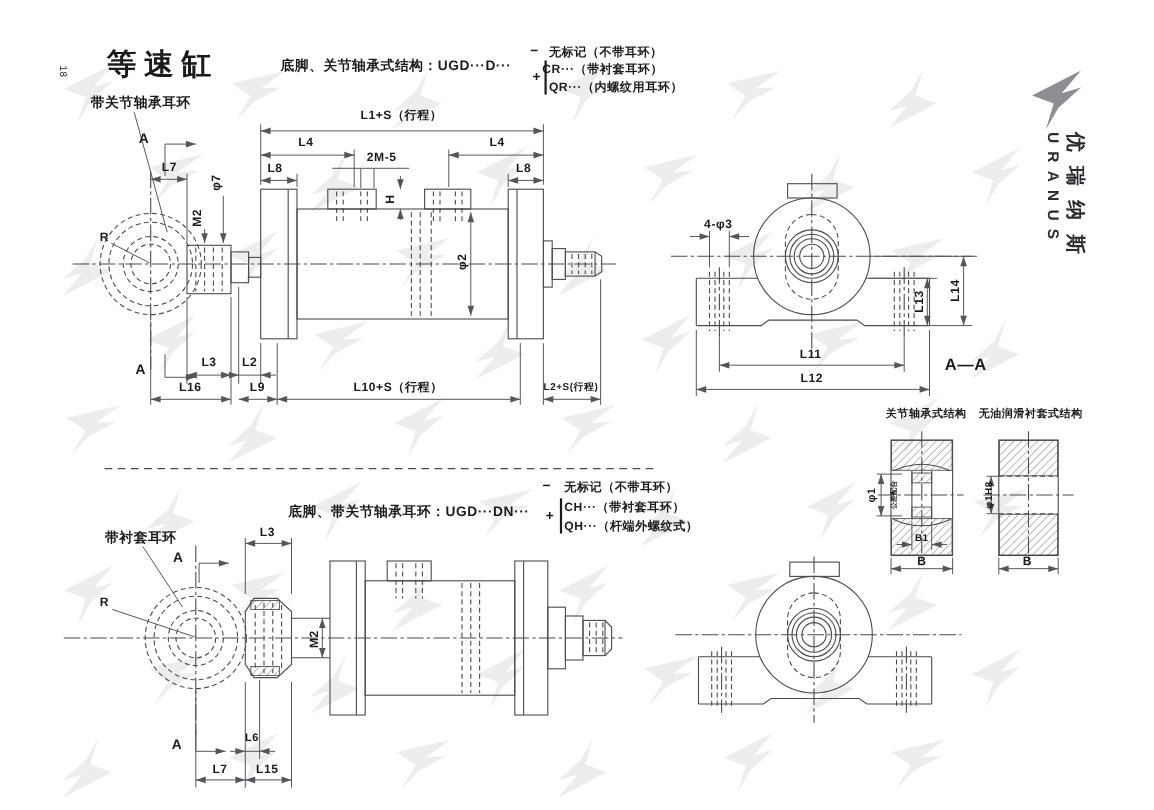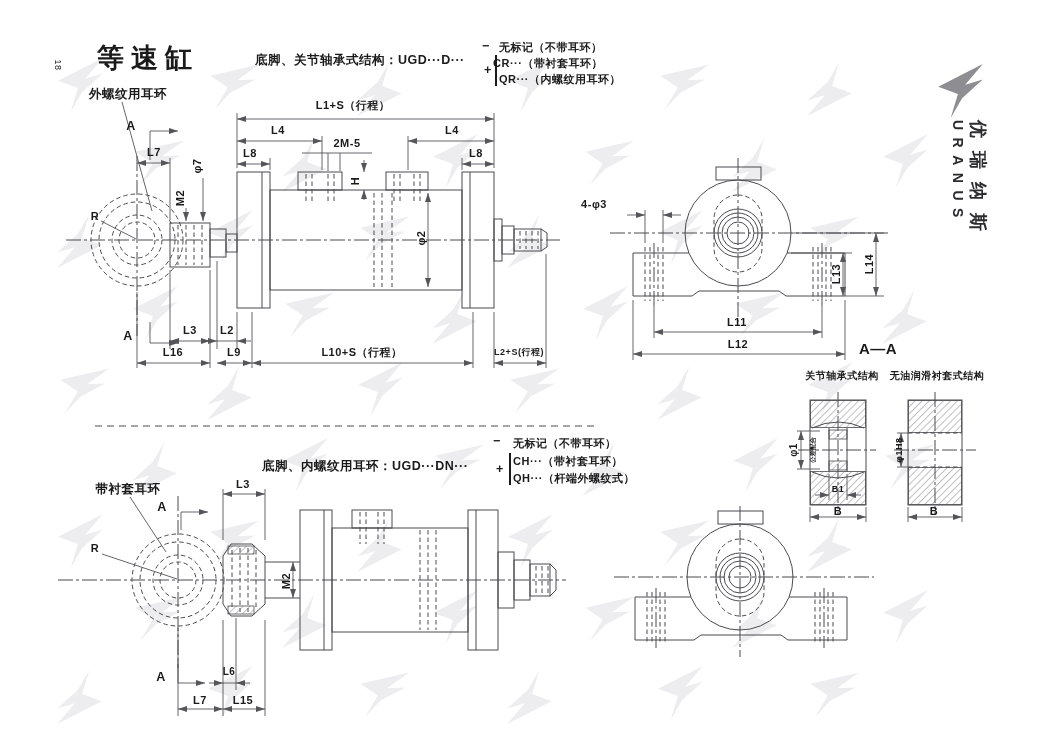--- a/index.html
+++ b/index.html
@@ -443,68 +443,68 @@
   <line class="ln dash" x1="815" y1="592" x2="815" y2="644"></line>
   <line class="ln dash" x1="820" y1="592" x2="820" y2="644"></line>
   <line class="ln dash" x1="828" y1="592" x2="828" y2="644"></line>
   <line class="ln dash" x1="833" y1="592" x2="833" y2="644"></line>
   <line class="ln cl" x1="824" y1="588" x2="824" y2="648"></line>
 </svg>
 
 <span class="lbl pagenum" style="left:52px;top:60px">18</span>
 <span class="lbl lblL title" style="left:97px;top:58px">等速缸</span>
 
-<span class="lbl s12" style="left:128px;top:94px">外螺纹用耳环</span>
+<span class="lbl s12" style="left:128px;top:94px">带关节轴承耳环</span>
 <span class="lbl lblL s12" style="left:255px;top:60px">底脚、关节轴承式结构：UGD···D···</span>
 <span class="lbl s12" style="left:486px;top:46px">−</span>
 <span class="lbl lblL" style="left:499px;top:47px">无标记（不带耳环）</span>
 <span class="lbl s12" style="left:488px;top:70px">+</span>
 <span class="lbl lblL" style="left:493px;top:63px">CR···（带衬套耳环）</span>
 <span class="lbl lblL" style="left:499px;top:79px">QR···（内螺纹用耳环）</span>
 <div class="vbar" style="left:495px;top:55px;height:31px"></div>
 
-<span class="lbl" style="left:353px;top:105px">L1+S（行程）</span>
+<span class="lbl" style="left:365px;top:105px">L1+S（行程）</span>
 <span class="lbl" style="left:278px;top:130px">L4</span>
 <span class="lbl" style="left:452px;top:130px">L4</span>
 <span class="lbl" style="left:250px;top:153px">L8</span>
 <span class="lbl" style="left:476px;top:153px">L8</span>
 <span class="lbl" style="left:347px;top:143px">2M-5</span>
 <span class="lbl rot" style="left:355px;top:181px">H</span>
 <span class="lbl rot" style="left:421px;top:238px">φ2</span>
 <span class="lbl" style="left:154px;top:152px">L7</span>
 <span class="lbl rot" style="left:197px;top:166px">φ7</span>
 <span class="lbl rot" style="left:180px;top:198px">M2</span>
 <span class="lbl" style="left:95px;top:216px">R</span>
 <span class="lbl s12" style="left:131px;top:126px">A</span>
 <span class="lbl s12" style="left:128px;top:336px">A</span>
 <span class="lbl" style="left:190px;top:330px">L3</span>
 <span class="lbl" style="left:227px;top:330px">L2</span>
 <span class="lbl" style="left:173px;top:352px">L16</span>
 <span class="lbl" style="left:234px;top:352px">L9</span>
 <span class="lbl" style="left:362px;top:352px">L10+S（行程）</span>
 <span class="lbl s9" style="left:519px;top:352px">L2+S(行程)</span>
 
-<span class="lbl" style="left:594px;top:204px">4-φ3</span>
+<span class="lbl" style="left:653px;top:204px">4-φ3</span>
 <span class="lbl rot" style="left:836px;top:274px">L13</span>
 <span class="lbl rot" style="left:869px;top:264px">L14</span>
 <span class="lbl" style="left:737px;top:322px">L11</span>
 <span class="lbl" style="left:738px;top:344px">L12</span>
-<span class="lbl s15" style="left:878px;top:348px">A—A</span>
+<span class="lbl s15" style="left:878px;top:332px">A—A</span>
 
 <span class="lbl s10" style="left:842px;top:376px">关节轴承式结构</span>
 <span class="lbl s10" style="left:937px;top:376px">无油润滑衬套式结构</span>
 <span class="lbl rot s10" style="left:793px;top:450px">φ1</span>
 <span class="lbl rot s6" style="left:813px;top:450px">公差配合</span>
 <span class="lbl s9" style="left:838px;top:489px">B1</span>
 <span class="lbl" style="left:838px;top:511px">B</span>
 <span class="lbl rot s9" style="left:899px;top:450px">φ1H8</span>
 <span class="lbl" style="left:934px;top:511px">B</span>
 
 <span class="lbl s12" style="left:128px;top:489px">带衬套耳环</span>
-<span class="lbl lblL s12" style="left:262px;top:466px">底脚、内螺纹用耳环：UGD···DN···</span>
+<span class="lbl lblL s12" style="left:262px;top:466px">底脚、带关节轴承耳环：UGD···DN···</span>
 <span class="lbl s12" style="left:497px;top:441px">−</span>
 <span class="lbl lblL" style="left:513px;top:443px">无标记（不带耳环）</span>
 <span class="lbl s12" style="left:500px;top:469px">+</span>
 <span class="lbl lblL" style="left:513px;top:461px">CH···（带衬套耳环）</span>
 <span class="lbl lblL" style="left:513px;top:478px">QH···（杆端外螺纹式）</span>
 <div class="vbar" style="left:509px;top:453px;height:32px"></div>
 
 <span class="lbl" style="left:243px;top:484px">L3</span>
 <span class="lbl rot" style="left:286px;top:581px">M2</span>
 <span class="lbl" style="left:95px;top:548px">R</span>

